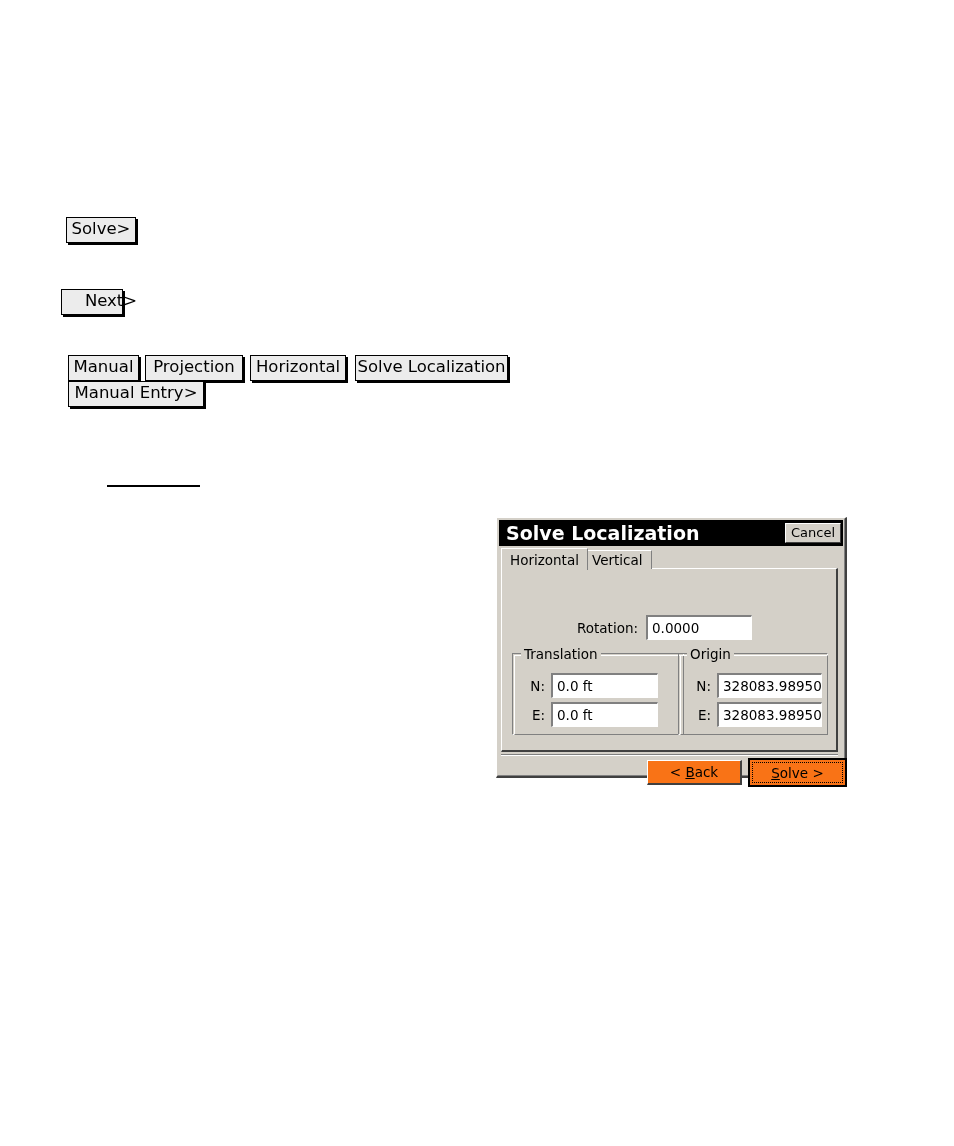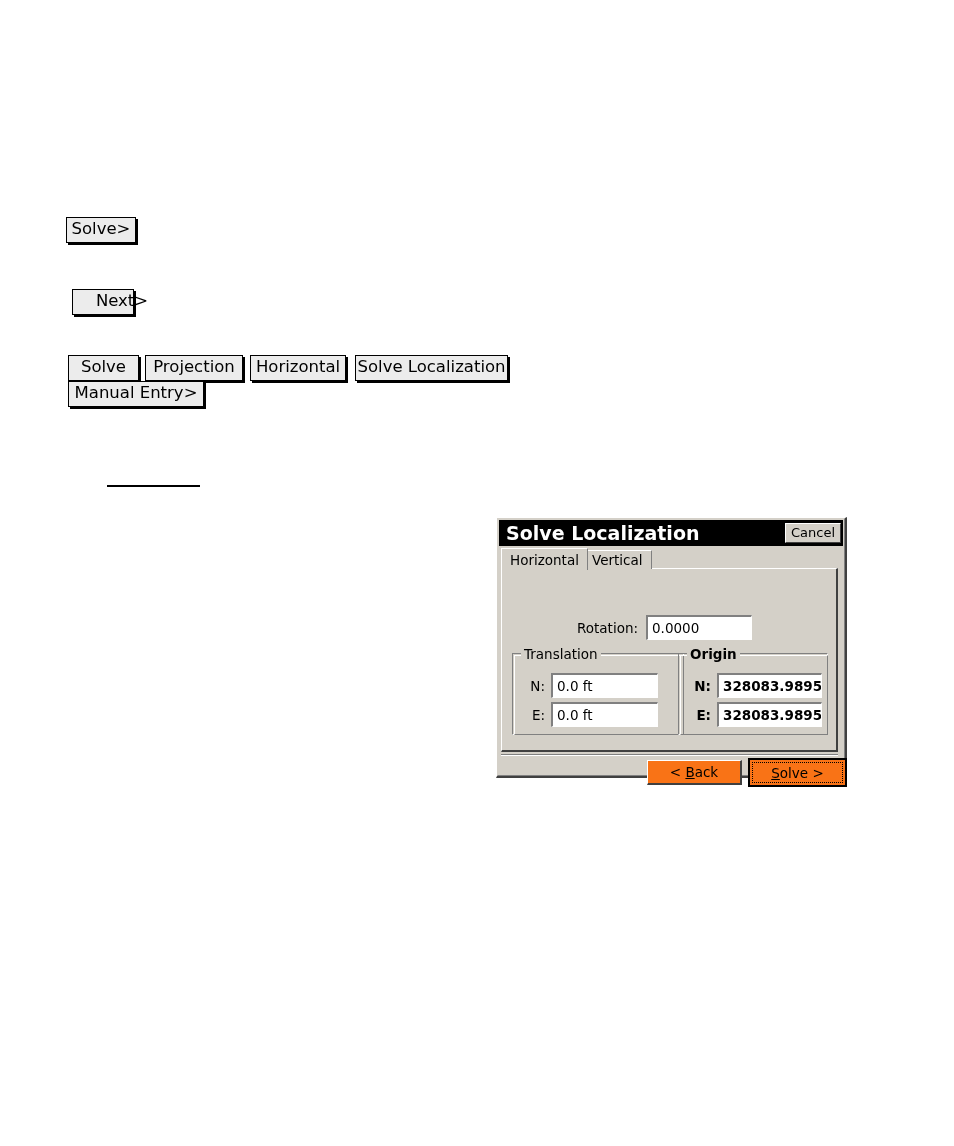--- a/index.html
+++ b/index.html
@@ -259,22 +259,22 @@
     justify-content: center;
   }
   u.acc { text-decoration: underline; }
 </style>
 </head>
 <body>
 
 <div class="doc-layer">
 
   <div class="keycap" id="kc0" style="left: 66px; top: 217px; width: 70px; height: 26px;">Solve&gt;</div>
-  <div class="keycap" id="kc1" style="left: 72px; top: 289px; width: 62px; height: 26px; padding-left: 44px;">Next&gt;</div>
-  <div class="keycap" id="kc2" style="left: 68px; top: 355px; width: 71px; height: 26px;">Solve</div>
+  <div class="keycap" id="kc1" style="left: 61px; top: 289px; width: 62px; height: 26px; padding-left: 44px;">Next&gt;</div>
+  <div class="keycap" id="kc2" style="left: 68px; top: 355px; width: 71px; height: 26px;">Manual</div>
   <div class="keycap" id="kc3" style="left: 145px; top: 355px; width: 98px; height: 26px;">Projection</div>
   <div class="keycap" id="kc4" style="left: 250px; top: 355px; width: 96px; height: 26px;">Horizontal</div>
   <div class="keycap" id="kc5" style="left: 355px; top: 355px; width: 153px; height: 26px;">Solve Localization</div>
   <div class="keycap" id="kc6" style="left: 68px; top: 381px; width: 136px; height: 26px;">Manual Entry&gt;</div>
 
   <div class="rule" id="doc-rule" style="left: 107px; top: 485px; width: 93px;"></div>
 </div>
 
 <div class="dialog">
   <div class="dialog-inner"></div>
@@ -309,21 +309,21 @@
         <span class="field-label" style="width:26px;">N:</span>
         <span class="textbox" style="margin-left:6px; width:107px; height:25px;">0.0 ft</span>
       </div>
 
       <div class="field-row" style="left:6px; top:48px;">
         <span class="field-label" style="width:26px;">E:</span>
         <span class="textbox" style="margin-left:6px; width:107px; height:25px;">0.0 ft</span>
       </div>
     </div>
 
-    <div class="groupbox" style="left:176px; top:84px; width:150px; height:82px;font-weight:bold;">
+    <div class="groupbox" style="left:176px; top:84px; width:150px; height:82px;">
       <span class="gb-shadow"></span>
       <span class="gb-title">Origin</span>
 
       <div class="field-row" style="left:6px; top:19px;">
         <span class="field-label" style="width:26px;">N:</span>
         <span class="textbox" style="margin-left:6px; width:105px; height:25px;">328083.989501</span>
       </div>
 
       <div class="field-row" style="left:6px; top:48px;">
         <span class="field-label" style="width:26px;">E:</span>

